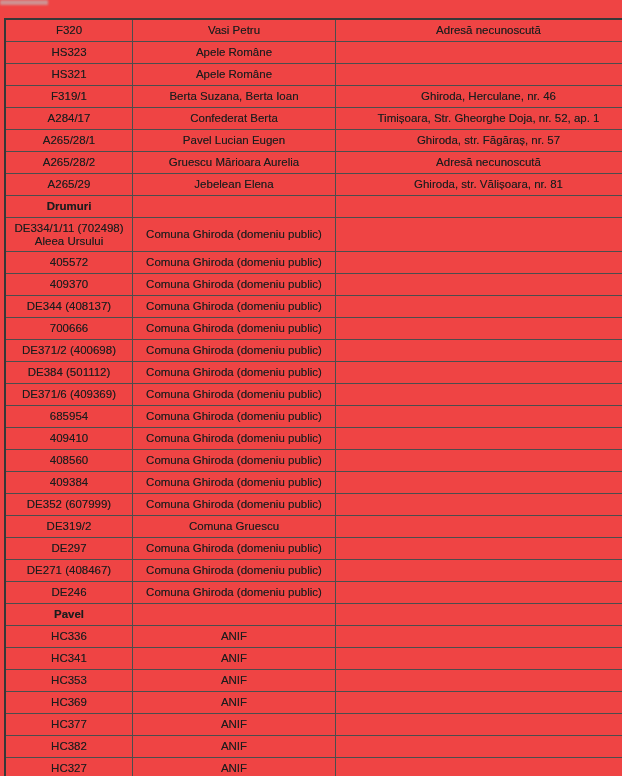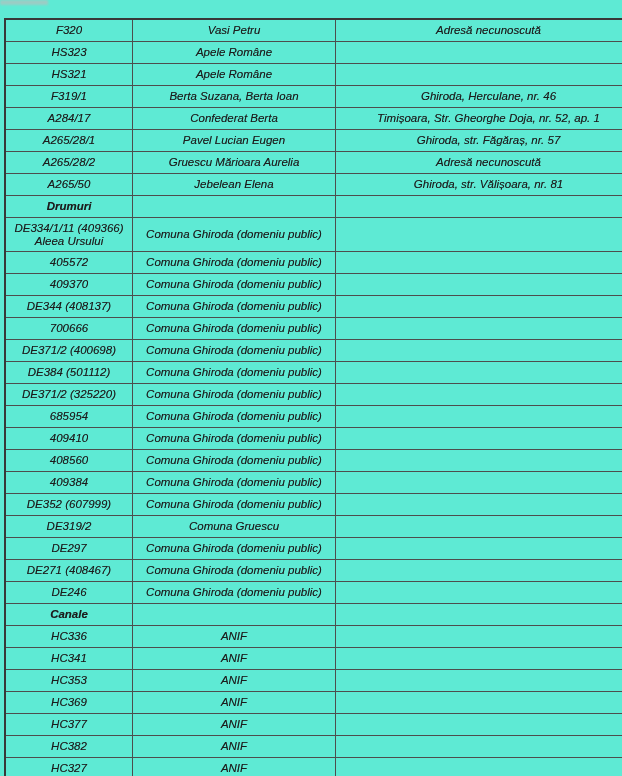--- a/index.html
+++ b/index.html
@@ -5,22 +5,21 @@
   html, body { margin: 0; padding: 0; }
   body {
     width: 622px; height: 776px;
     background: #fbfbfa;
     font-family: "Liberation Sans", sans-serif;
     position: relative;
     overflow: hidden;
   }
   .page {
     position: absolute; inset: 0;
-    background: #5eead4;
-    font-style: italic;
+    background: #ef4444;
   }
   .scan-smudge {
     position: absolute; left: 0; top: 0;
     width: 48px; height: 5px;
     background: #bdbdbd;
     filter: blur(1.2px);
     opacity: .65;
   }
   table.doc-table {
     position: absolute;
@@ -85,31 +84,31 @@
           <td class="c0">A265/28/1</td>
           <td class="c1">Pavel Lucian Eugen</td>
           <td class="c2">Ghiroda, str. Făgăraș, nr. 57</td>
         </tr>
         <tr>
           <td class="c0">A265/28/2</td>
           <td class="c1">Gruescu Mărioara Aurelia</td>
           <td class="c2">Adresă necunoscută</td>
         </tr>
         <tr>
-          <td class="c0">A265/50</td>
+          <td class="c0">A265/29</td>
           <td class="c1">Jebelean Elena</td>
           <td class="c2">Ghiroda, str. Vălișoara, nr. 81</td>
         </tr>
         <tr class="section">
           <td class="c0">Drumuri</td>
           <td class="c1"></td>
           <td class="c2"></td>
         </tr>
         <tr class="tall">
-          <td class="c0">DE334/1/11 (409366)
+          <td class="c0">DE334/1/11 (702498)
 Aleea Ursului</td>
           <td class="c1">Comuna Ghiroda (domeniu public)</td>
           <td class="c2"></td>
         </tr>
         <tr>
           <td class="c0">405572</td>
           <td class="c1">Comuna Ghiroda (domeniu public)</td>
           <td class="c2"></td>
         </tr>
         <tr>
@@ -131,21 +130,21 @@
           <td class="c0">DE371/2 (400698)</td>
           <td class="c1">Comuna Ghiroda (domeniu public)</td>
           <td class="c2"></td>
         </tr>
         <tr>
           <td class="c0">DE384 (501112)</td>
           <td class="c1">Comuna Ghiroda (domeniu public)</td>
           <td class="c2"></td>
         </tr>
         <tr>
-          <td class="c0">DE371/2 (325220)</td>
+          <td class="c0">DE371/6 (409369)</td>
           <td class="c1">Comuna Ghiroda (domeniu public)</td>
           <td class="c2"></td>
         </tr>
         <tr>
           <td class="c0">685954</td>
           <td class="c1">Comuna Ghiroda (domeniu public)</td>
           <td class="c2"></td>
         </tr>
         <tr>
           <td class="c0">409410</td>
@@ -181,21 +180,21 @@
           <td class="c0">DE271 (408467)</td>
           <td class="c1">Comuna Ghiroda (domeniu public)</td>
           <td class="c2"></td>
         </tr>
         <tr>
           <td class="c0">DE246</td>
           <td class="c1">Comuna Ghiroda (domeniu public)</td>
           <td class="c2"></td>
         </tr>
         <tr class="section">
-          <td class="c0">Canale</td>
+          <td class="c0">Pavel</td>
           <td class="c1"></td>
           <td class="c2"></td>
         </tr>
         <tr>
           <td class="c0">HC336</td>
           <td class="c1">ANIF</td>
           <td class="c2"></td>
         </tr>
         <tr>
           <td class="c0">HC341</td>

